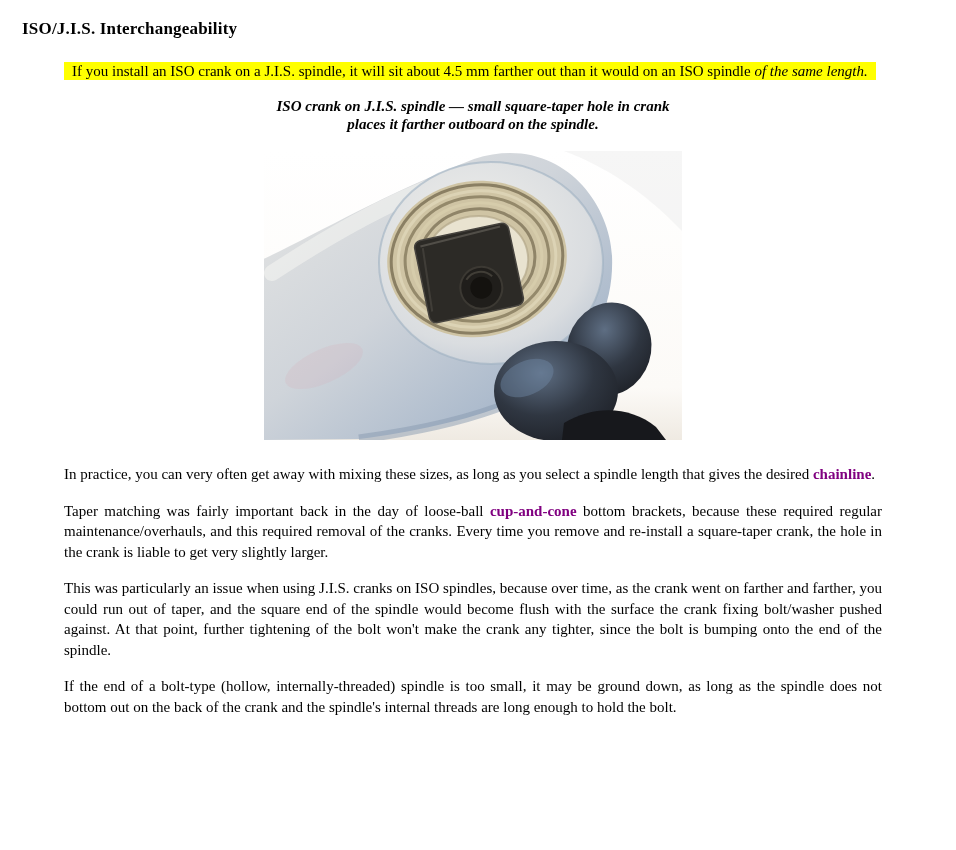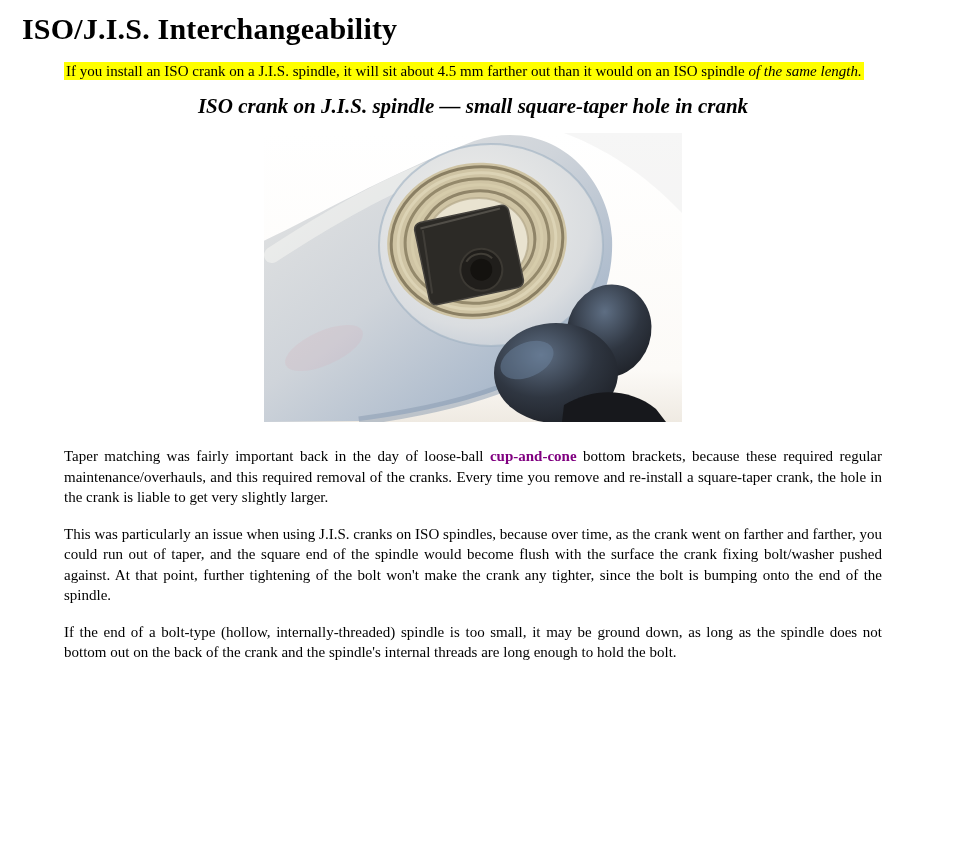--- a/index.html
+++ b/index.html
@@ -5,35 +5,35 @@
   :root { --hl:#ffff00; --link:#800080; }
   * { box-sizing: border-box; }
   html,body { margin:0; padding:0; }
   body {
     width: 956px; min-height: 850px;
     background:#ffffff; color:#000;
     font-family:"Liberation Serif", serif;
   }
   .page { padding-top: 14px; }
   h1.page-title {
-    font-size: 30px; font-weight: bold;
+    font-size: 17px; font-weight: bold;
     margin: 0 0 0 22px; line-height: 30px;
     letter-spacing: 0.2px;
   }
   .content {
     margin-left: 64px; width: 818px;
     font-size: 15px; line-height: 20.5px;
   }
   .content p { margin: 0 0 16px 0; }
   p.note { margin-top: 17px; margin-bottom: 15px; }
-  .hl { background: var(--hl); padding: 1px 2px; }
+  .hl { background: var(--hl); padding: 1px 8px; }
   .note i { font-style: italic; }
   .caption {
     text-align: center; font-weight: bold; font-style: italic;
-    font-size: 21px; line-height: 18px; margin: 0 0 2px 0;
+    font-size: 15px; line-height: 18px; margin: 0 0 2px 0;
   }
   .photo-wrap { text-align: center; margin: 18px 0 19px 0; }
   svg.photo { display: inline-block; width: 418px; height: 289px; background: #fefdfc; }
   p.justified { text-align: justify; }
   a.plink {
     color: var(--link); font-weight: bold; text-decoration: none;
     cursor: pointer;
   }
 </style>
 </head>
@@ -43,20 +43,21 @@
   <h1 class="page-title">ISO/J.I.S. Interchangeability</h1>
 
   <div class="content">
 
     <p class="note">
       <span class="hl"><span>If you install an ISO crank on a J.I.S. spindle, it will sit about 4.5 mm farther out than it would on an ISO spindle </span><i>of the same length.</i></span>
     </p>
 
     <div class="caption">
       <span>ISO crank on J.I.S. spindle — small square-taper hole in crank</span><br>
+      <span>places it farther outboard on the spindle.</span>
     </div>
 
     <div class="photo-wrap">
       <svg class="photo" viewBox="0 0 418 289" xmlns="http://www.w3.org/2000/svg" role="img">
         <defs>
           <linearGradient id="bgGrad" x1="0" y1="0" x2="0" y2="1">
             <stop offset="0" stop-color="#ffffff"></stop>
             <stop offset="0.82" stop-color="#fcfaf7"></stop>
             <stop offset="1" stop-color="#efeae2"></stop>
           </linearGradient>
@@ -116,20 +117,21 @@
           <ellipse cx="292" cy="240" rx="62" ry="50" fill="url(#darkPedal)"></ellipse>
           <path d="M 300 272 C 330 254 366 255 392 276 L 402 289 L 298 289 Z" fill="#17181c"></path>
           <ellipse cx="263" cy="227" rx="28" ry="17" fill="#6f87a3" opacity="0.45" transform="rotate(-24 263 227)"></ellipse>
           <ellipse cx="352" cy="185" rx="16" ry="22" fill="#5d7countless190" opacity="0"></ellipse>
         </g>
       </svg>
     </div>
 
 
 
+    <p><span>In practice, you can very often get away with mixing these sizes, as long as you select a spindle length that gives the desired </span><a class="plink" href="#">chainline</a><span>.</span></p>
 
     <p class="justified"><span>Taper matching was fairly important back in the day of loose-ball </span><a class="plink" href="#">cup-and-cone</a><span> bottom brackets, because these required regular maintenance/overhauls, and this required removal of the cranks. Every time you remove and re-install a square-taper crank, the hole in the crank is liable to get very slightly larger.</span></p>
 
     <p class="justified">This was particularly an issue when using J.I.S. cranks on ISO spindles, because over time, as the crank went on farther and farther, you could run out of taper, and the square end of the spindle would become flush with the surface the crank fixing bolt/washer pushed against. At that point, further tightening of the bolt won't make the crank any tighter, since the bolt is bumping onto the end of the spindle.</p>
 
 
     <p class="justified">If the end of a bolt-type (hollow, internally-threaded) spindle is too small, it may be ground down, as long as the spindle does not bottom out on the back of the crank and the spindle's internal threads are long enough to hold the bolt.</p>
 
   </div>
 </div>

